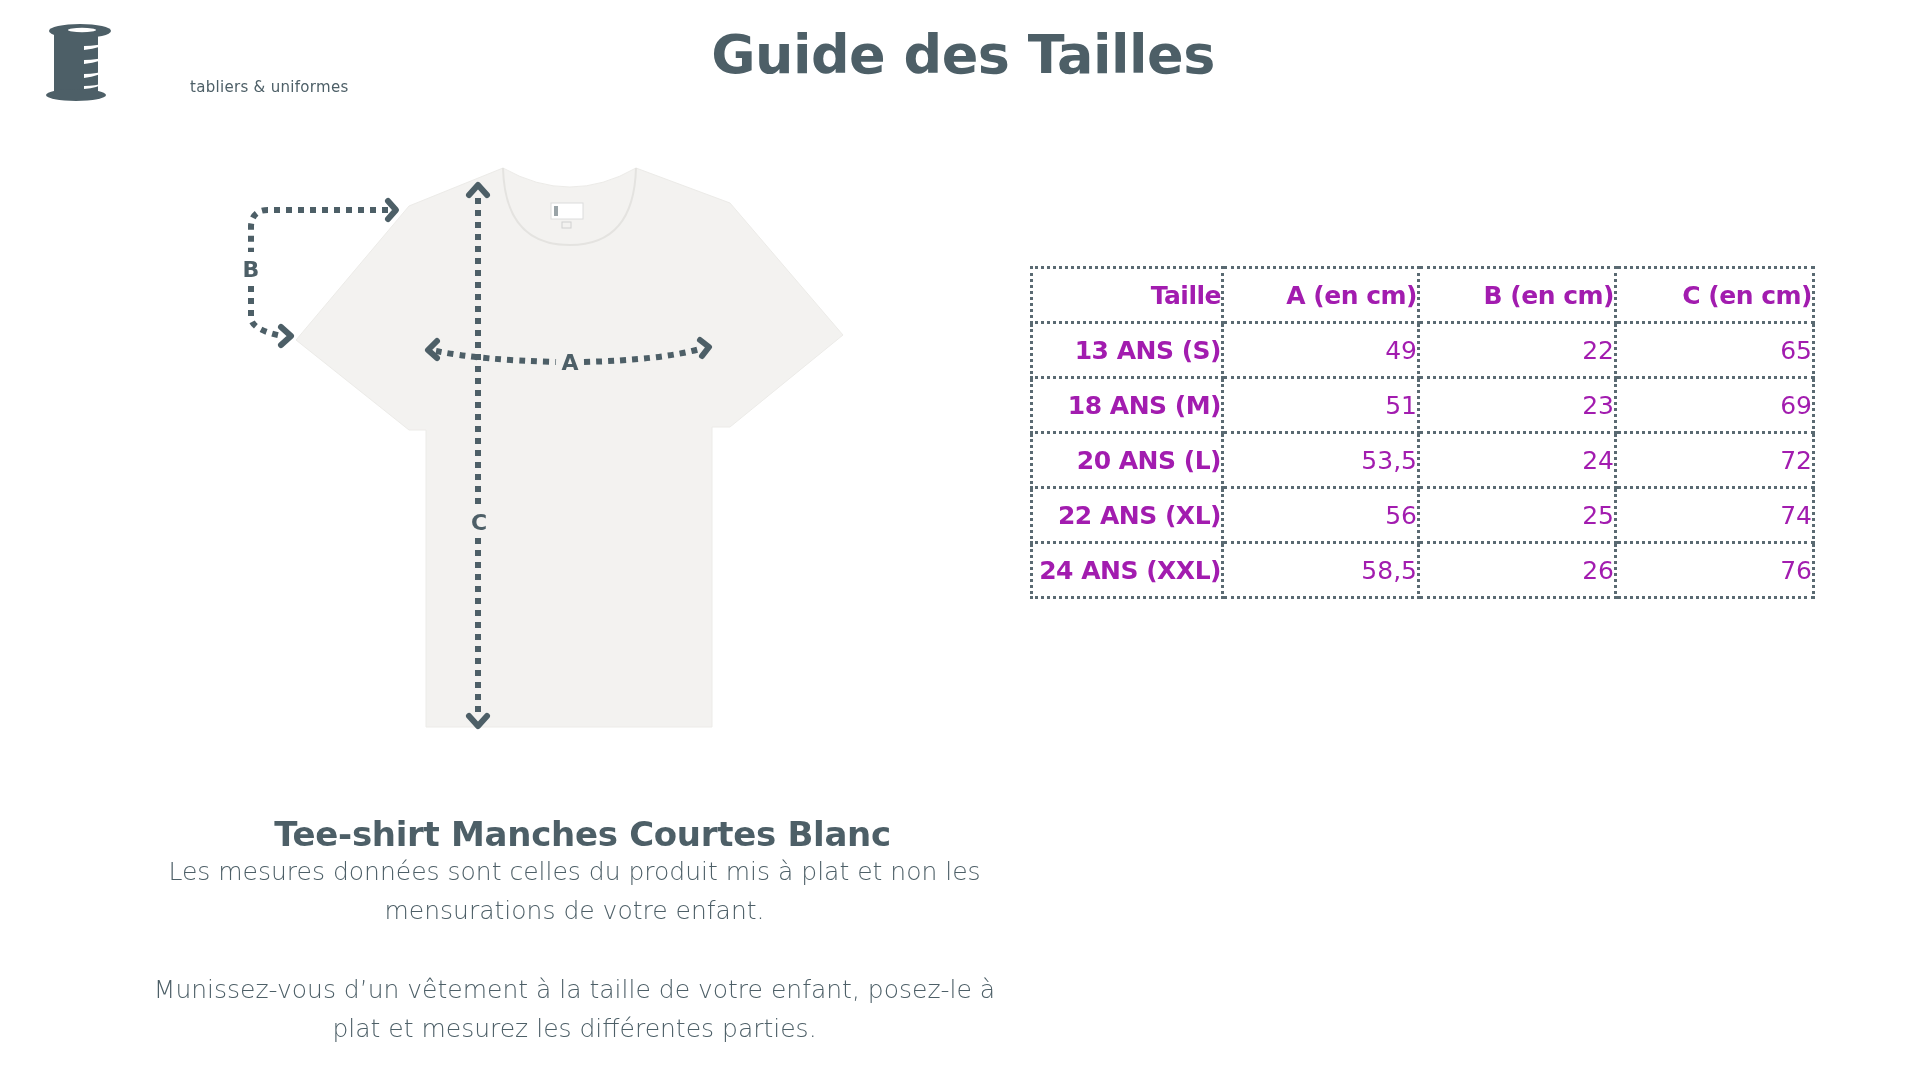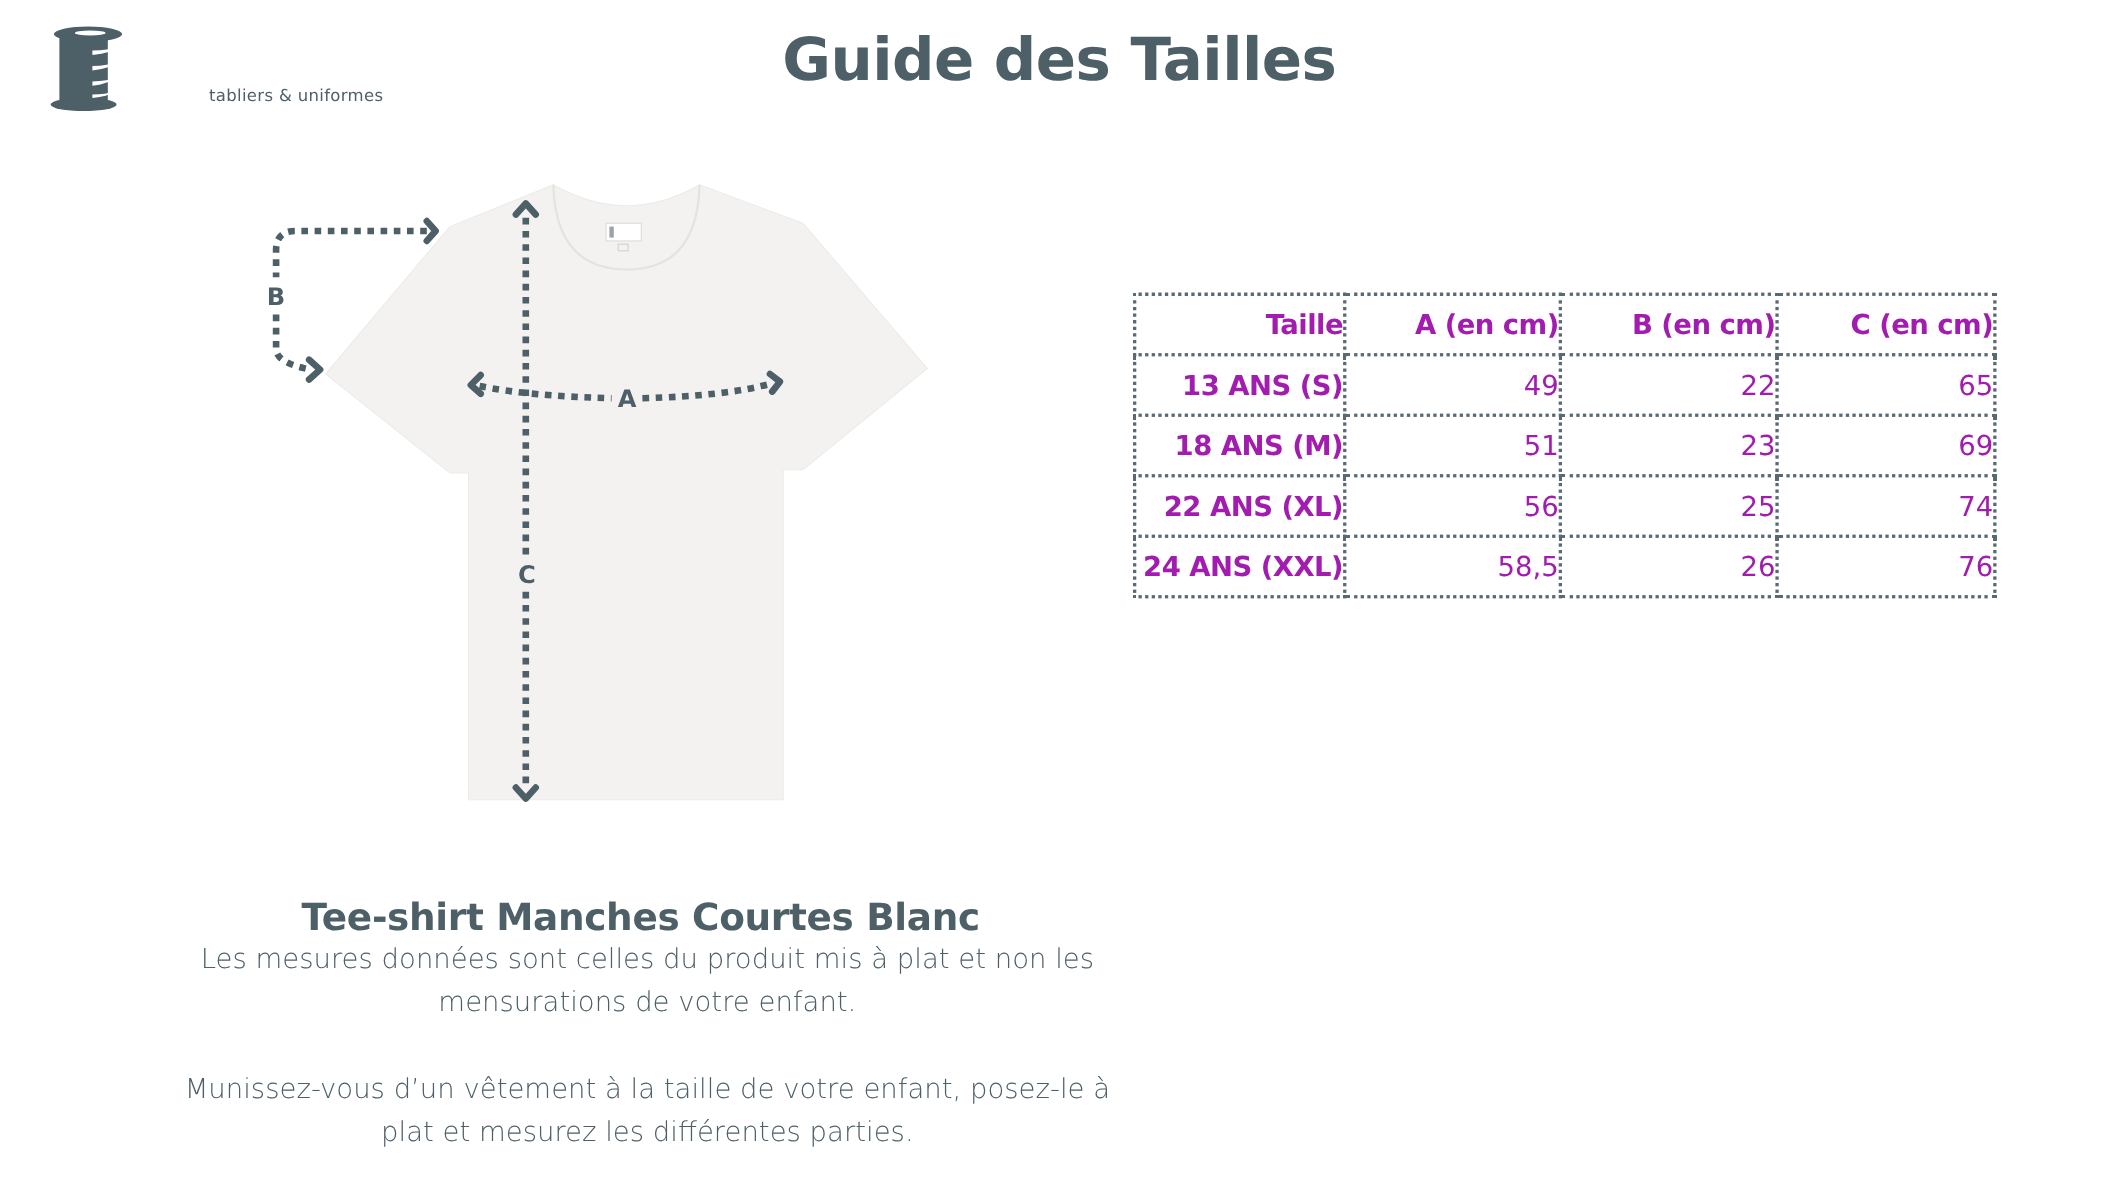--- a/index.html
+++ b/index.html
@@ -26,21 +26,21 @@
   }
   
   #illustration { left: 220px; top: 150px; width: 660px; height: 620px; }
   
   #product-title {
     left: 160px; width: 845px; top: 778px; text-align: center;
     font-family: "DejaVu Sans", sans-serif; font-weight: 700; font-size: 34px; color: #4d5f67;
     line-height: 48px; letter-spacing: -0.3px; margin-top: 32px;
   }
   .para {
-    left: 166px; width: 845px; text-align: center;
+    left: 152px; width: 845px; text-align: center;
     font-family: "DejaVu Sans", sans-serif; font-weight: 300; font-size: 25px; color: #4d5f67;
     line-height: 39px;
   }
   #para-1 { top: 852px; }
   #para-2 { top: 970px; }
   
   #size-table {
     left: 1030px; top: 266px; border-collapse: collapse;
     font-family: "DejaVu Sans", sans-serif;
   }
@@ -132,20 +132,26 @@
       <td class="val">22</td>
       <td class="val">65</td>
     </tr>
     <tr>
       <td class="size-label">18 ANS (M)</td>
       <td class="val">51</td>
       <td class="val">23</td>
       <td class="val">69</td>
     </tr>
     <tr>
+      <td class="size-label">20 ANS (L)</td>
+      <td class="val">53,5</td>
+      <td class="val">24</td>
+      <td class="val">72</td>
+    </tr>
+    <tr>
       <td class="size-label">22 ANS (XL)</td>
       <td class="val">56</td>
       <td class="val">25</td>
       <td class="val">74</td>
     </tr>
     <tr>
       <td class="size-label">24 ANS (XXL)</td>
       <td class="val">58,5</td>
       <td class="val">26</td>
       <td class="val">76</td>

